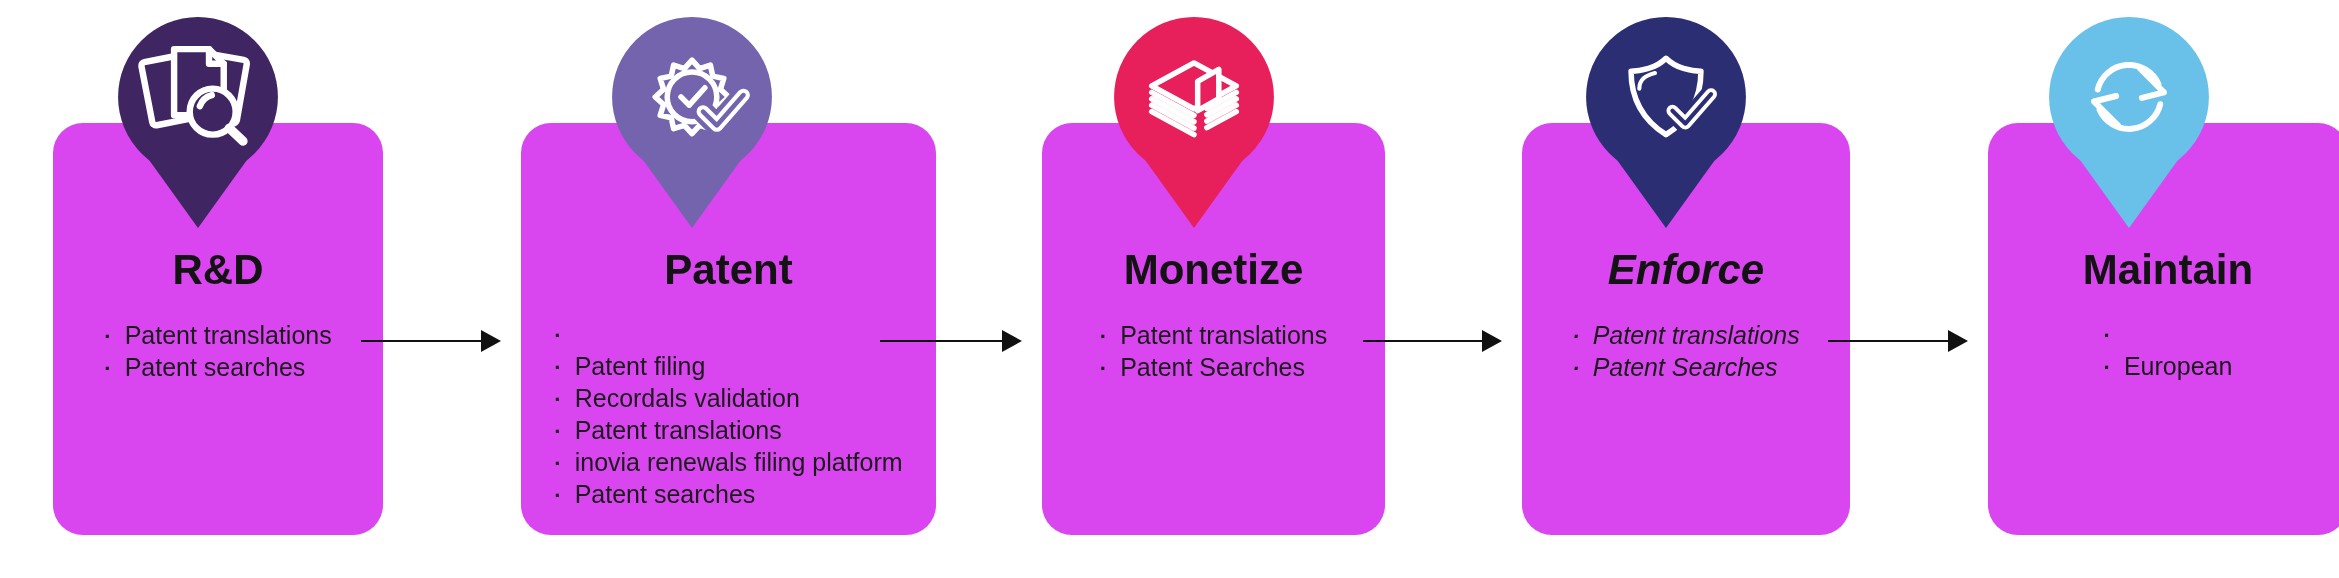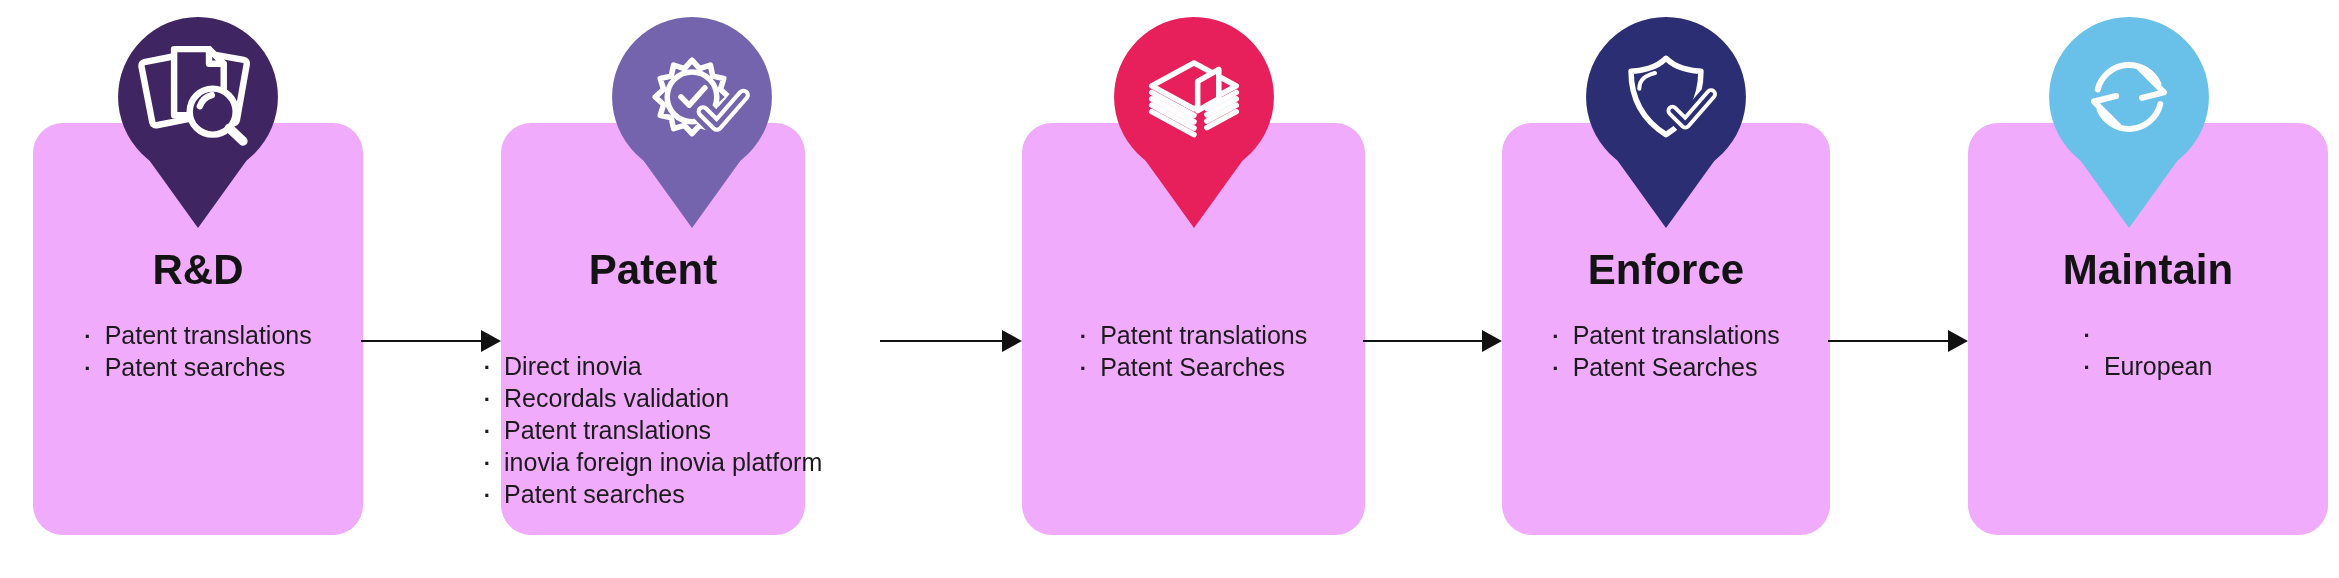--- a/index.html
+++ b/index.html
@@ -8,22 +8,23 @@
     position: relative;
     width: 2339px;
     height: 578px;
     background: #ffffff;
     overflow: hidden;
   }
   .card {
     position: absolute;
     top: 123px;
     height: 412px;
-    background: #f0abfc;
+    background: #d946ef;
     border-radius: 30px;
+    margin-left: 20px;
   }
   .stage-title {
     position: absolute;
     top: 124px;
     left: 0; right: 0;
     margin: 0;
     text-align: center;
     font-weight: 700;
     font-size: 42px;
     line-height: 46px;
@@ -102,42 +103,42 @@
       <rect x="-56" y="-42" width="44" height="70" rx="4" transform="rotate(-11 -34 -7)"></rect>
       <path d="M-26 -52 h38 l16 16 v56 h-54 z" fill="#3F2663"></path>
       <path d="M12 -52 v16 h16"></path>
       <circle cx="16" cy="16" r="25" fill="#3F2663"></circle>
       <path d="M2 10 a19 19 0 0 1 13 -12"></path>
       <path d="M34 34 l15 14" stroke-width="10"></path>
     </g>
       </g>
     </svg>
     <div class="arrow" style="left: 361px; width: 120px; background: rgb(17, 17, 17);"></div>
-    <div class="card" style="left: 501px; width: 304px;">
+    <div class="card" style="left: 501px; width: 415px;">
       <h2 class="stage-title">Patent</h2>
       <div class="bullets-wrap">
         <ul class="bullets">
           <li>
             <span class="dot">·</span>
           </li>
           <li>
             <span class="dot">·</span>
-            <span>Direct inovia</span>
+            <span>Patent filing</span>
           </li>
           <li>
             <span class="dot">·</span>
             <span>Recordals validation</span>
           </li>
           <li>
             <span class="dot">·</span>
             <span>Patent translations</span>
           </li>
           <li>
             <span class="dot">·</span>
-            <span>inovia foreign inovia platform</span>
+            <span>inovia renewals filing platform</span>
           </li>
           <li>
             <span class="dot">·</span>
             <span>Patent searches</span>
           </li>
         </ul>
       </div>
     </div>
     <svg class="pin" width="160" height="211" viewBox="0 0 200 264" style="left: 611.5px;">
       <circle cx="100" cy="100" r="100" fill="#7464AE"></circle>
@@ -148,20 +149,21 @@
       <circle cx="0" cy="0" r="27"></circle>
       <path d="M-12 0 L-3 9 L14 -10"></path>
       <path d="M12 16 L27 31 L56 -2" stroke="#7464AE" stroke-width="24"></path>
       <path d="M12 16 L27 31 L56 -2" stroke="#fff" stroke-width="14"></path>
       <path d="M12 16 L27 31 L56 -2" stroke="#7464AE" stroke-width="5"></path>
     </g>
       </g>
     </svg>
     <div class="arrow" style="left: 880px; width: 122px; background: rgb(17, 17, 17);"></div>
     <div class="card" style="left: 1022px; width: 343px;">
+      <h2 class="stage-title">Monetize</h2>
       <div class="bullets-wrap">
         <ul class="bullets">
           <li>
             <span class="dot">·</span>
             <span>Patent translations</span>
           </li>
           <li>
             <span class="dot">·</span>
             <span>Patent Searches</span>
           </li>
@@ -174,21 +176,21 @@
       <g transform="translate(100,100) scale(1.15)">
     <g fill="none" stroke="#fff" stroke-width="6" stroke-linecap="round" stroke-linejoin="round" transform="translate(0,-10)">
       <path d="M-46 5 L0 30 M-46 12 L0 37 M-46 19 L0 44 M-46 26 L0 51"></path>
       <path d="M14 22.4 L46 5 M14 29.4 L46 12 M14 36.4 L46 19 M14 43.4 L46 26"></path>
       <path d="M-46 -2 L0 -27 L46 -2 L0 23 Z"></path>
       <path d="M4 25 L4 -7 L27 -20 L27 12 Z" fill="#E71F5B"></path>
     </g>
       </g>
     </svg>
     <div class="arrow" style="left: 1363px; width: 119px; background: rgb(17, 17, 17);"></div>
-    <div class="card" style="left: 1502px; width: 328px;">
+    <div class="card" style="left: 1502px; width: 328px; font-style: italic;">
       <h2 class="stage-title">Enforce</h2>
       <div class="bullets-wrap">
         <ul class="bullets">
           <li>
             <span class="dot">·</span>
             <span>Patent translations</span>
           </li>
           <li>
             <span class="dot">·</span>
             <span>Patent Searches</span>

